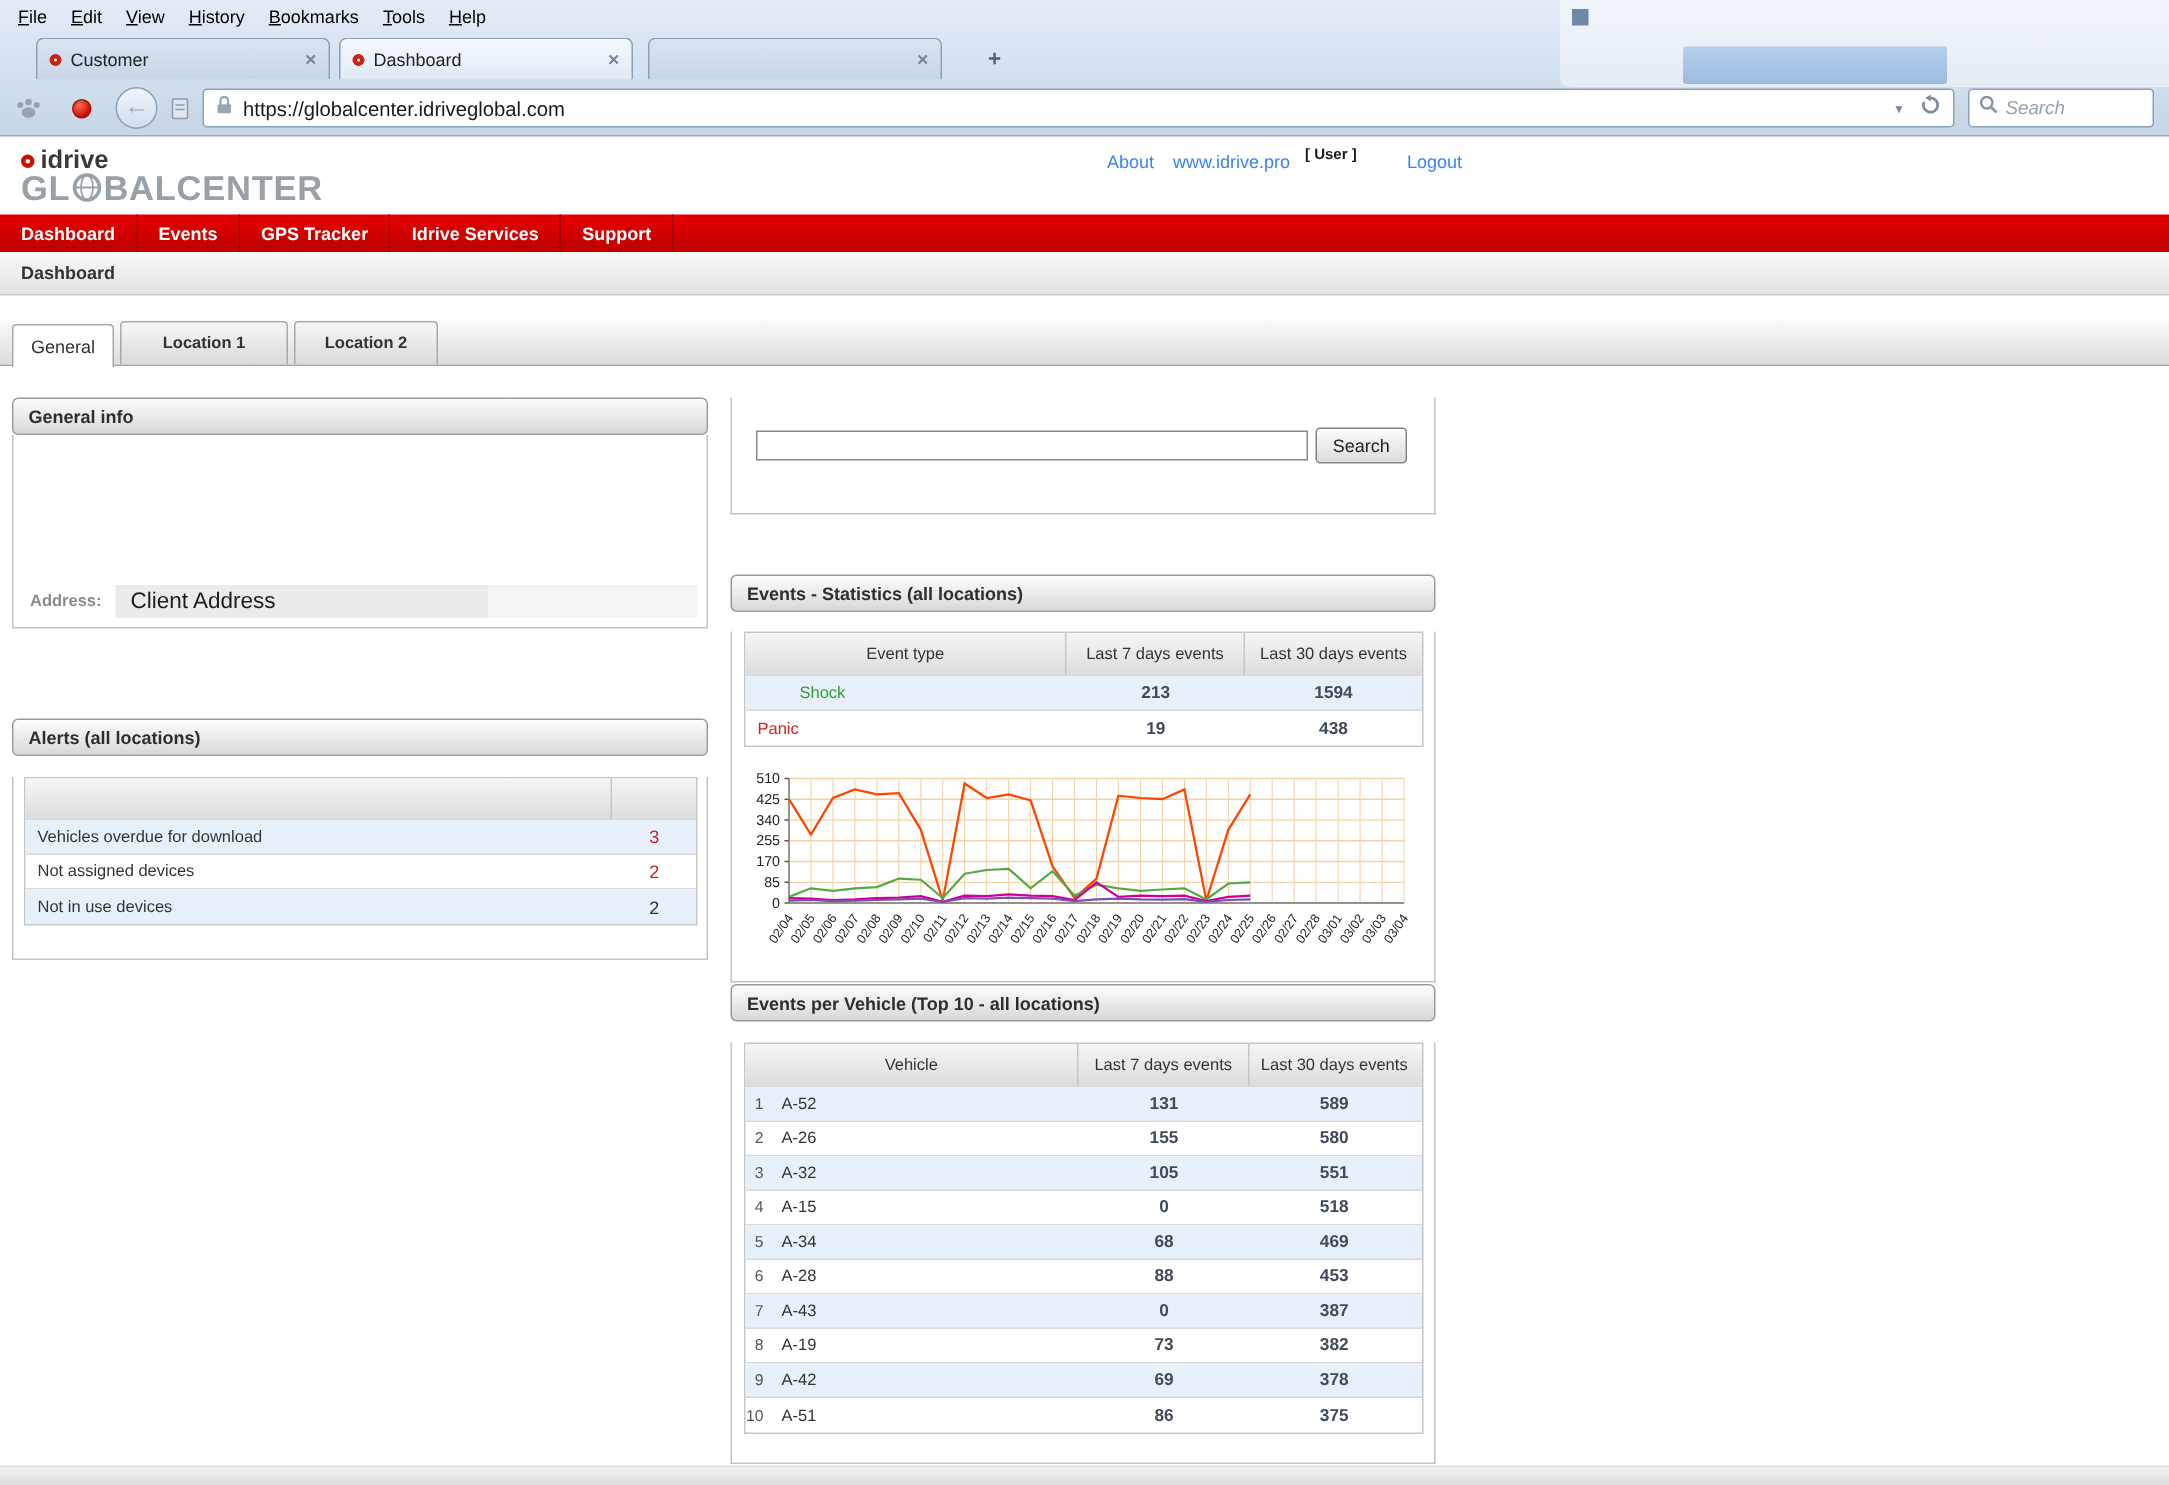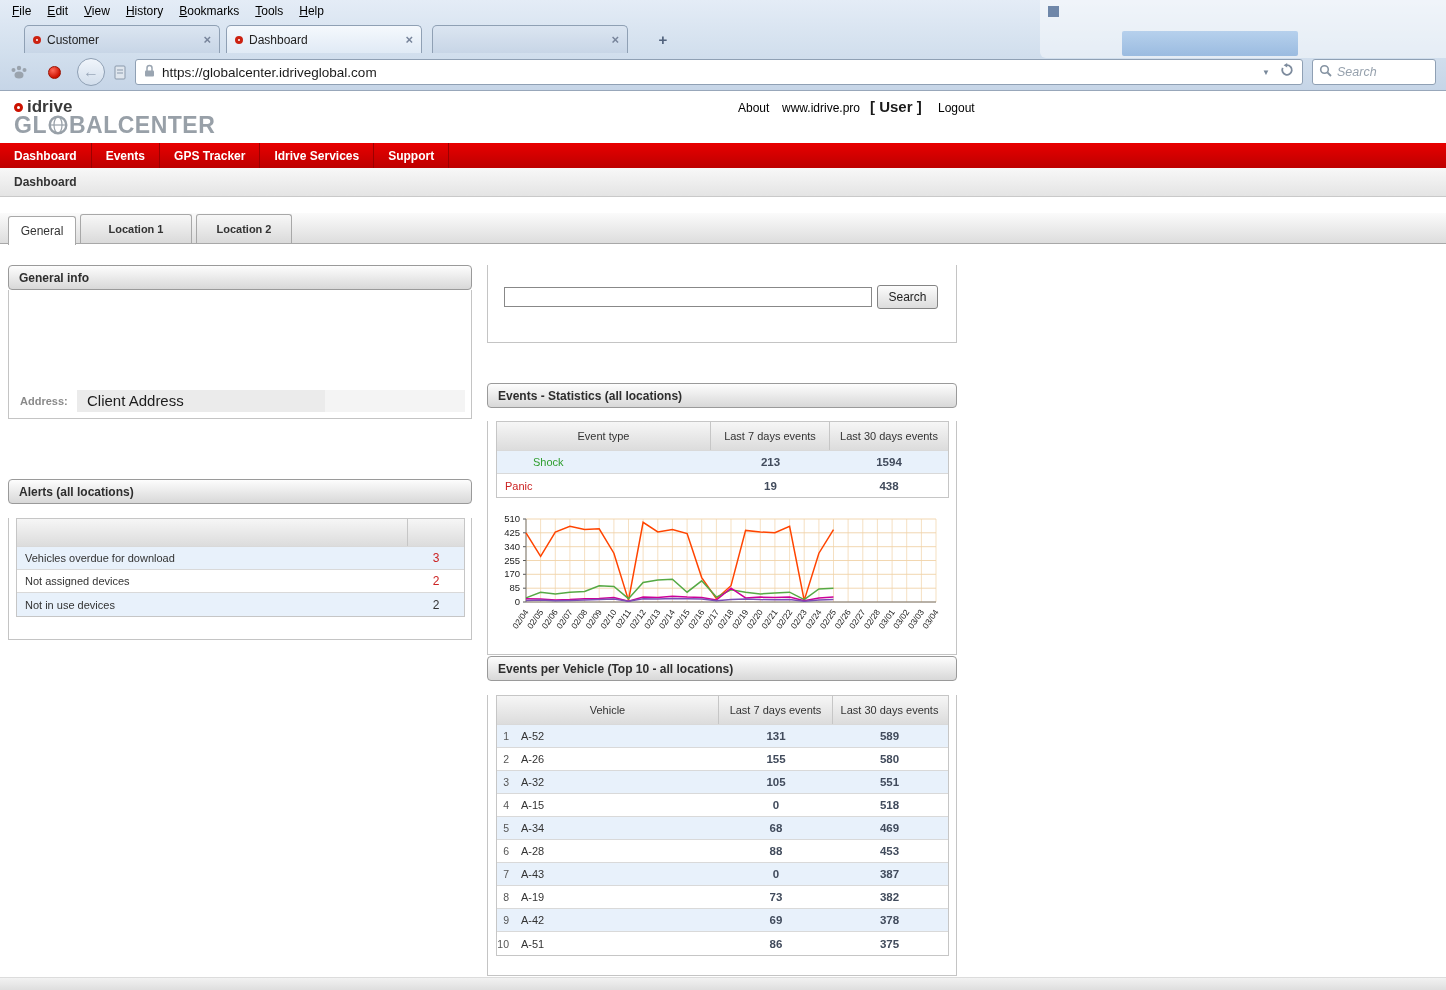--- a/index.html
+++ b/index.html
@@ -49,24 +49,24 @@
     border:1px solid #8fa0b4; border-radius:3px; display:flex; align-items:center; padding:0 6px; }
   .search-input { border:none; outline:none; width:90px; font-size:12.5px; margin-left:5px;
     font-family:"Liberation Sans",sans-serif; background:transparent; }
   .search-input::placeholder { font-style:italic; color:#96a1ad; }
   
   .logo { position:absolute; left:14px; top:97px; }
   .logo-line1 { display:flex; align-items:center; font-size:17px; font-weight:bold; color:#3a3a3a; }
   .logo-ring { width:9px; height:9px; border:3.5px solid #cc1100; border-radius:50%; margin-right:4px; }
   .logo-line2 { font-size:23px; font-weight:bold; color:#98a0a8; letter-spacing:.5px;
     display:flex; align-items:center; line-height:22px; margin-top:-3px; }
-  .hdr-link { position:absolute; font-size:12px; color:#000000; top:101px; }
+  .hdr-link { position:absolute; font-size:12px; color:#3b82f6; top:101px; }
   #link-about { left:738px; }
   #link-site  { left:782px; }
-  .user-label { position:absolute; left:870px; top:98px; font-size:15px; font-weight:bold; color:#1a1a1a; }
+  .user-label { position:absolute; left:870px; top:98px; font-size:10px; font-weight:bold; color:#1a1a1a; }
   #link-logout { left:938px; }
   
   .rednav { position:absolute; top:143px; left:0; width:100%; height:25px;
     background:linear-gradient(180deg,#e80000,#bd0000); display:flex; align-items:stretch; }
   .rednav-item { color:#fff; font-weight:bold; font-size:12px; padding:0 14px;
     display:flex; align-items:center; border-right:1px solid #9c0000; }
   
   .breadcrumb-bar { position:absolute; top:168px; left:0; width:100%; height:29px;
     background:linear-gradient(180deg,#f8f8f8,#e4e4e4); border-bottom:1px solid #c9c9c9;
     display:flex; align-items:center; }

